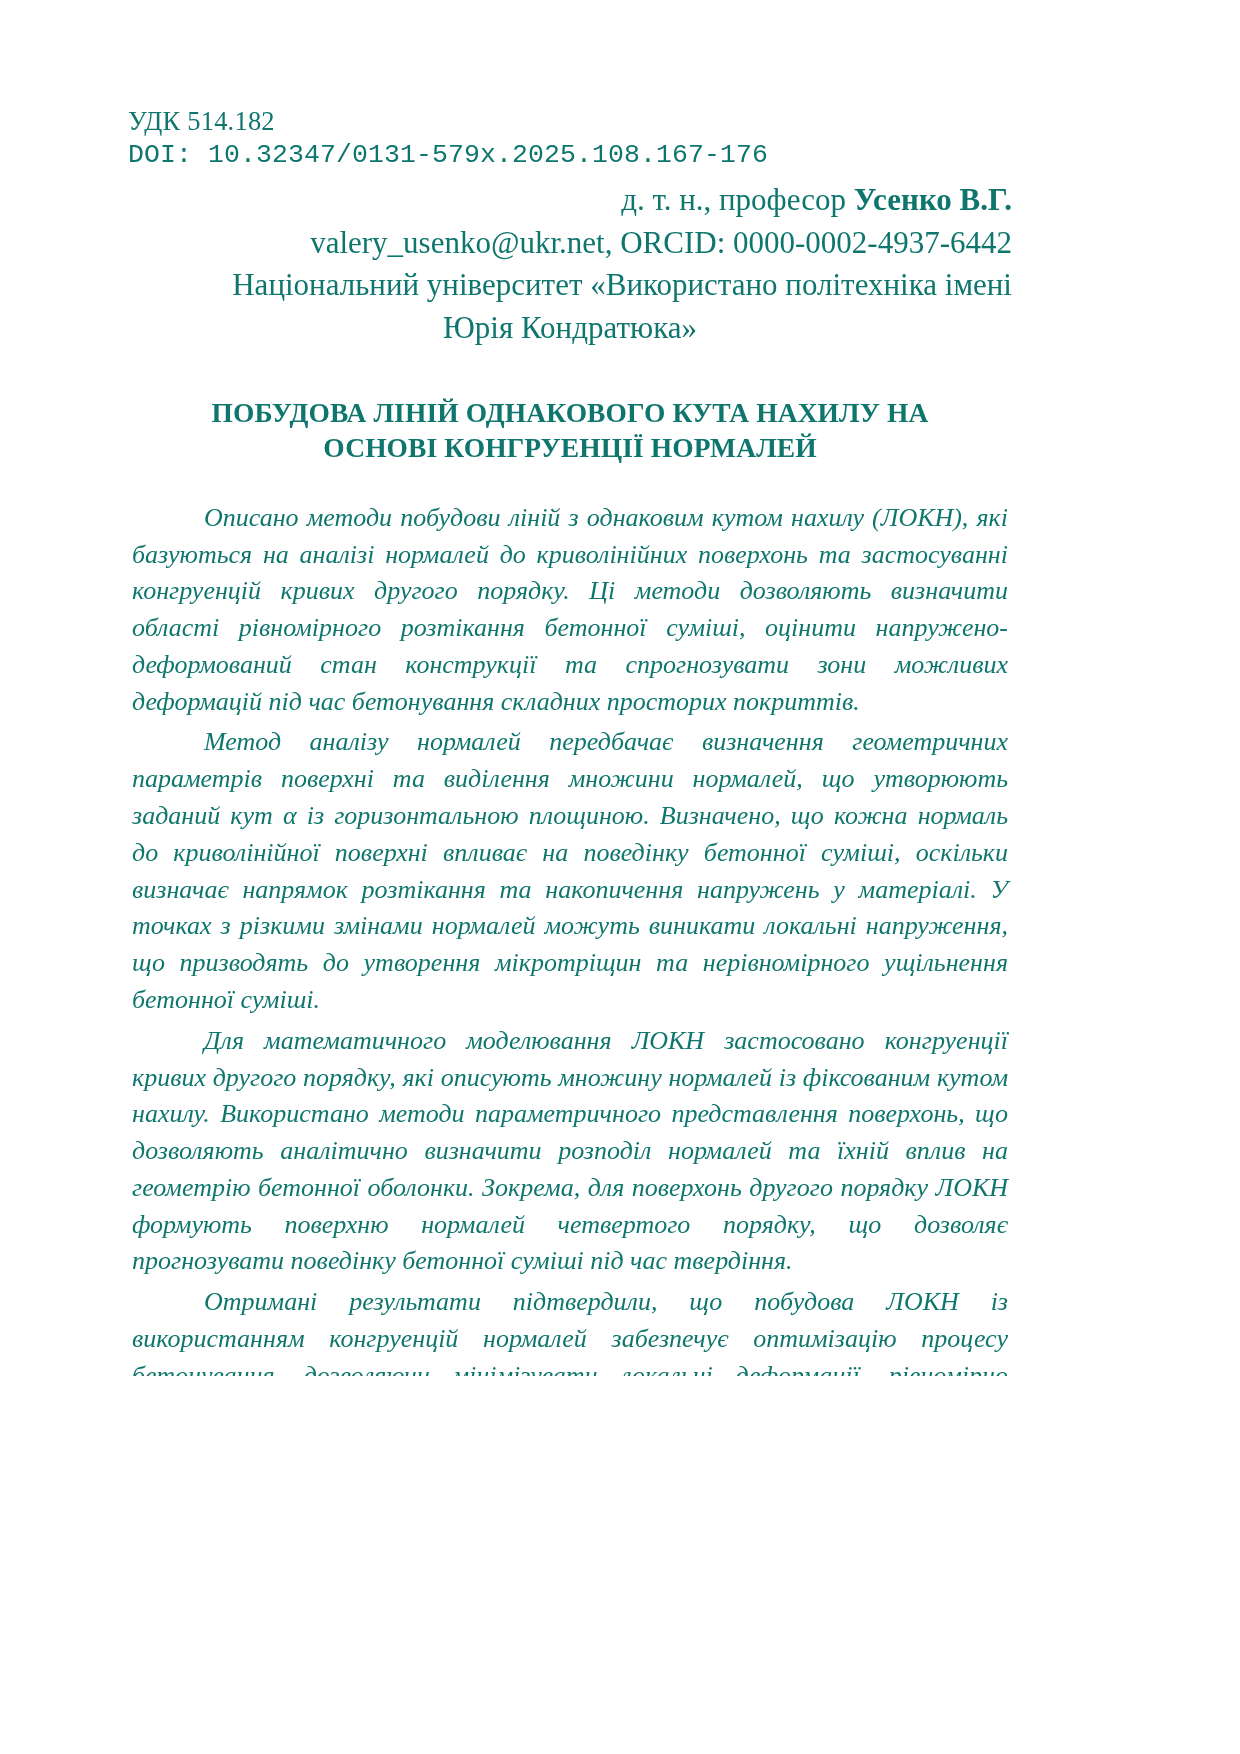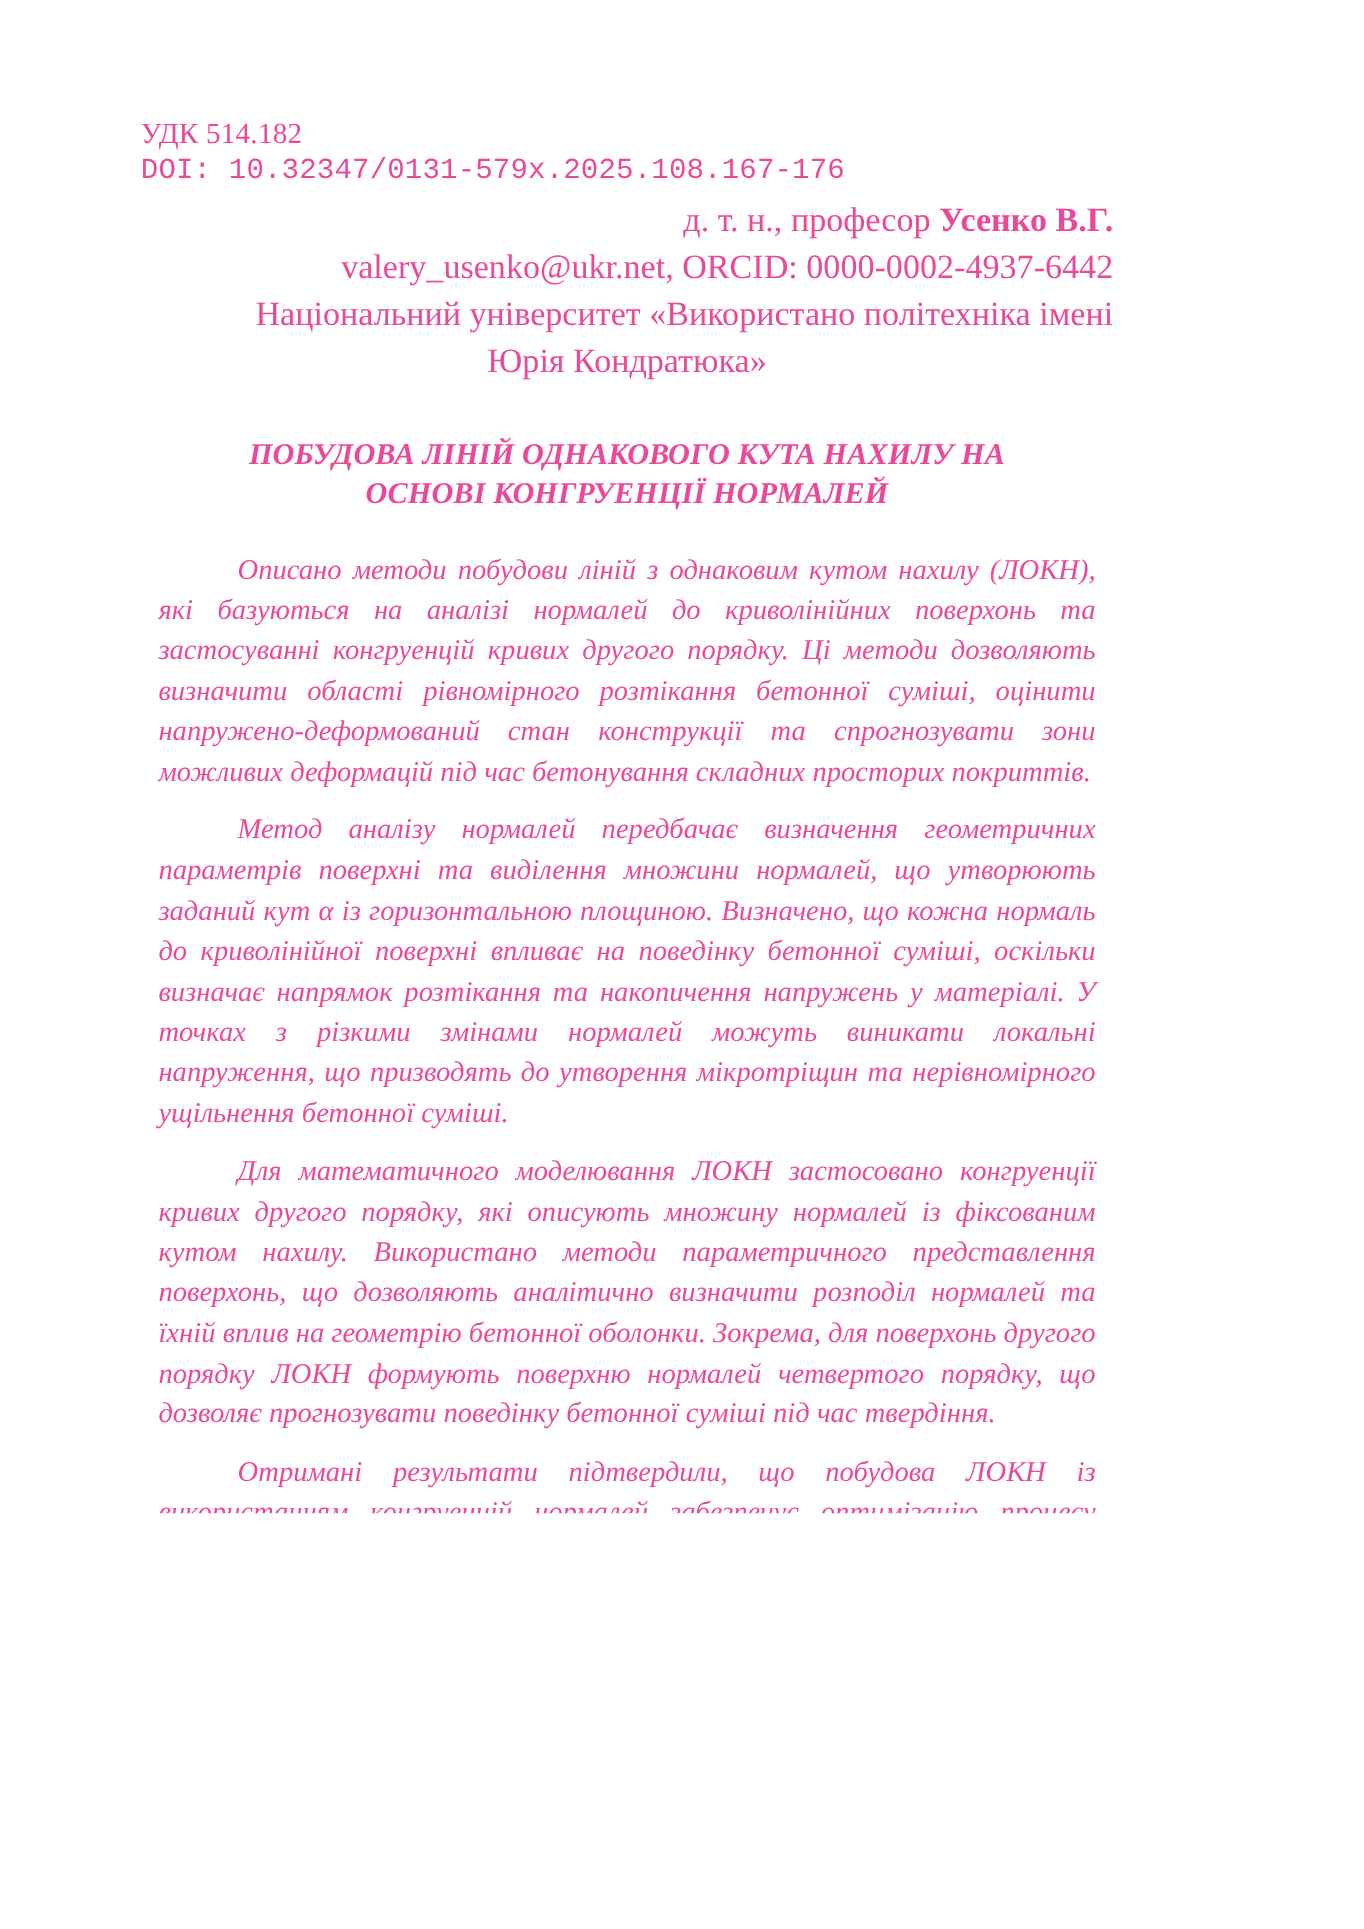--- a/index.html
+++ b/index.html
@@ -9,21 +9,21 @@
     background: #ffffff;
   }
   .page {
     position: relative;
     width: 1240px;
     height: 1376px;
     background: #ffffff;
     margin: 0 auto;
     box-sizing: border-box;
     font-family: "Liberation Serif", "DejaVu Serif", serif;
-    color: #ec4899;
+    color: #0f766e;
     overflow: hidden;
     border-radius: 11px;
   }
   .content {
     position: absolute;
     left: 128px;
     top: 104px;
     width: 884px;
   }
 
@@ -50,34 +50,34 @@
 
   
   .title {
     margin-top: 46px;
     text-align: center;
     font-weight: bold;
     font-size: 27.5px;
     line-height: 1.27;
     letter-spacing: 0.1px;
   }
-  .title-line { display: block; font-style: italic; }
+  .title-line { display: block; }
 
   
   .abstract {
     margin-top: 34px;
     font-style: italic;
     font-size: 26px;
     line-height: 1.415;
     text-align: justify;
     text-justify: inter-word;
     hyphens: none;
   }
   .abstract p {
-    margin: 16px;
+    margin: 4px;
     text-indent: 72px;
     font-family: Liberation Serif, serif;
   }
   .kw-label { font-style: italic; }
 
   
   .page-number {
     position: absolute;
     left: 0;
     right: 0;

